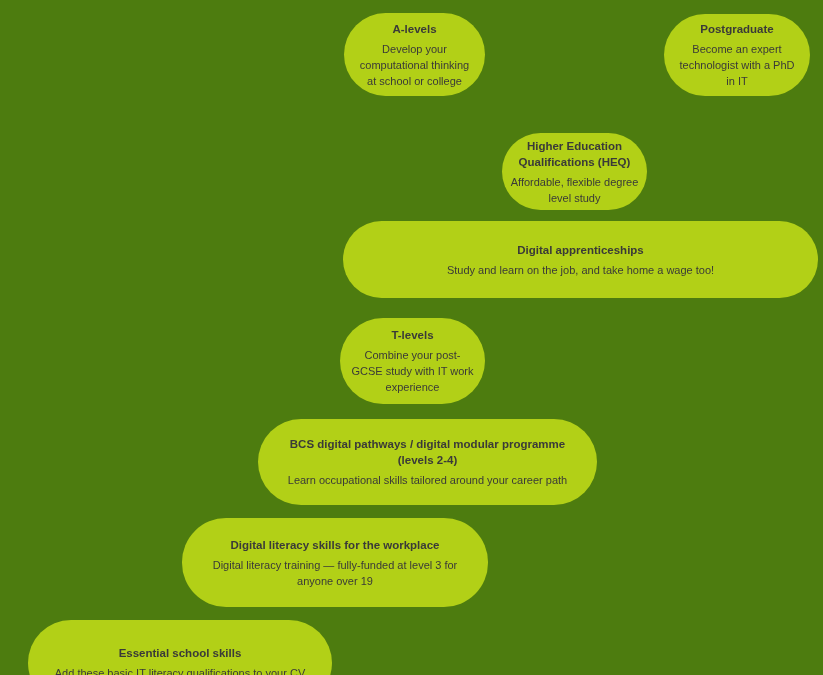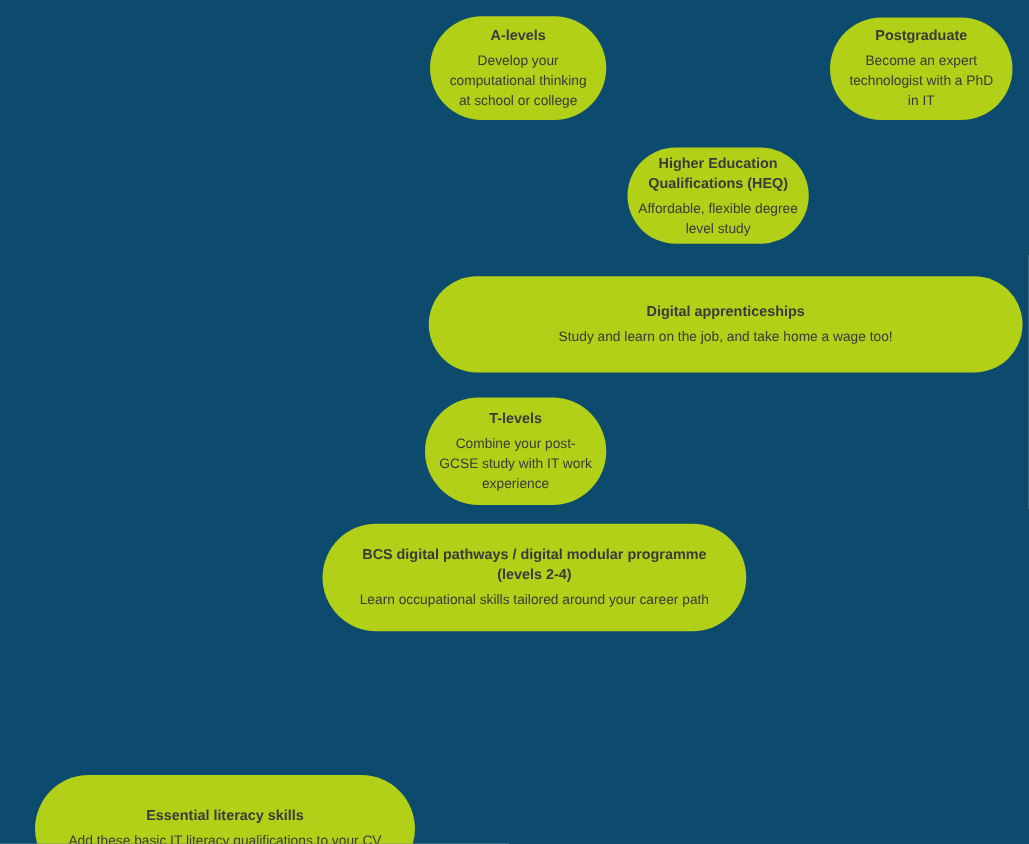--- a/index.html
+++ b/index.html
@@ -2,21 +2,21 @@
 <html><head>
 <meta charset="utf-8">
 <style>
   html, body { margin: 0; padding: 0; }
   body { font-family: "Liberation Sans", sans-serif; background: #ffffff; }
 
   .canvas {
     position: relative;
     width: 823px;
     height: 675px;
-    background: #0c4a6e;
+    background: #4d7c0f;
     overflow: hidden;
   }
 
   .bubble {
     position: absolute;
     border-radius: 44px;
     display: flex;
     flex-direction: column;
     align-items: center;
     justify-content: center;
@@ -35,21 +35,21 @@
     font-weight: 400;
     font-size: 11px;
     line-height: 16px;
     margin-top: 4px;
   }
 
   
   .b-alevels    { left: 344px; top: 13px;  width: 141px; height: 83px; }
   .b-university { left: 506px; top: 13px;  width: 141px; height: 83px; }
   .b-postgrad   { left: 664px; top: 14px;  width: 146px; height: 82px; }
-  .b-heq        { left: 502px; top: 118px; width: 145px; height: 77px; padding: 4px 8px; }
+  .b-heq        { left: 502px; top: 133px; width: 145px; height: 77px; padding: 4px 8px; }
   .b-apprentice { left: 343px; top: 221px; width: 475px; height: 77px; border-radius: 39px; }
   .b-tlevels    { left: 340px; top: 318px; width: 145px; height: 86px; justify-content: center; }
   .b-bcs        { left: 258px; top: 419px; width: 339px; height: 86px; padding: 6px 24px; border-radius: 43px; }
   .b-literacy   { left: 182px; top: 518px; width: 306px; height: 89px; padding: 6px 14px; }
   .b-essential  { left: 28px;  top: 620px; width: 304px; height: 86px; padding: 6px 6px; }
 </style>
 </head>
 <body>
 
 <div class="canvas">
@@ -78,19 +78,23 @@
   <div class="bubble b-tlevels" style="background: rgb(178, 208, 23); color: rgb(58, 58, 56);">
     <div class="b-title">T-levels</div>
     <div class="b-desc">Combine your post-GCSE study with IT work experience</div>
   </div>
 
   <div class="bubble b-bcs" style="background: rgb(178, 208, 23); color: rgb(58, 58, 56);">
     <div class="b-title">BCS digital pathways / digital modular programme (levels 2-4)</div>
     <div class="b-desc">Learn occupational skills tailored around your career path</div>
   </div>
 
+  <div class="bubble b-literacy" style="background: rgb(178, 208, 23); color: rgb(58, 58, 56);">
+    <div class="b-title">Digital literacy skills for the workplace</div>
+    <div class="b-desc">Digital literacy training — fully-funded at level 3 for anyone over 19</div>
+  </div>
 
   <div class="bubble b-essential" style="background: rgb(178, 208, 23); color: rgb(58, 58, 56);">
-    <div class="b-title">Essential literacy skills</div>
+    <div class="b-title">Essential school skills</div>
     <div class="b-desc">Add these basic IT literacy qualifications to your CV</div>
   </div>
 
 </div>
 
 </body></html>

